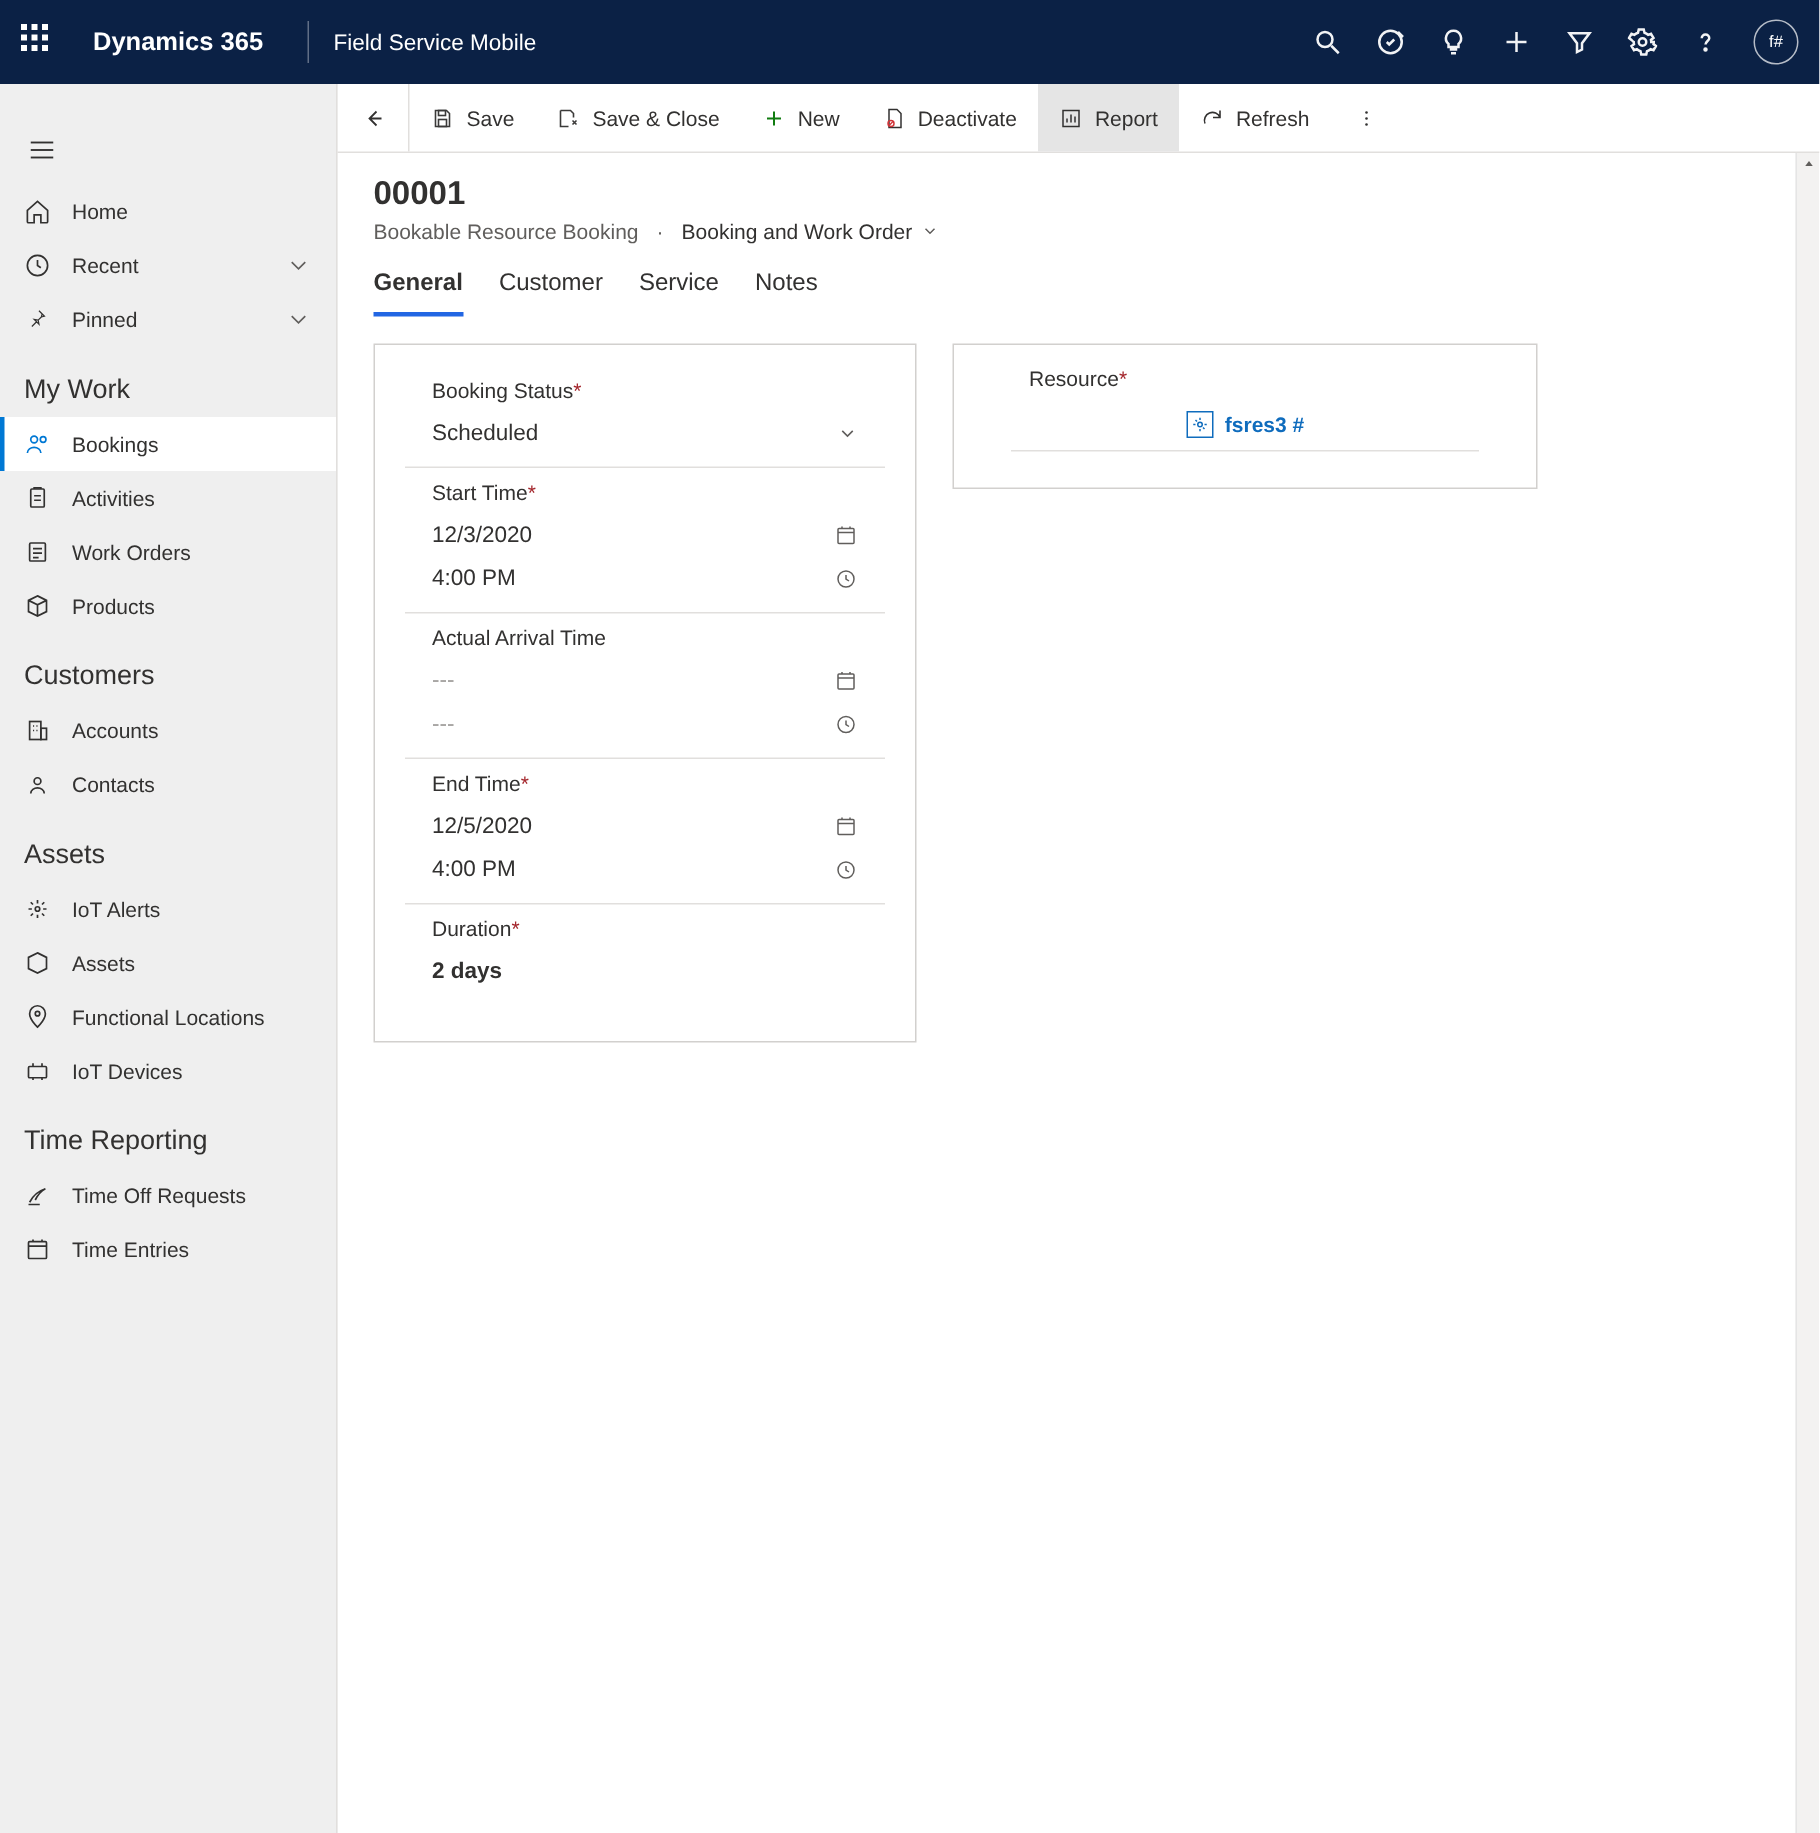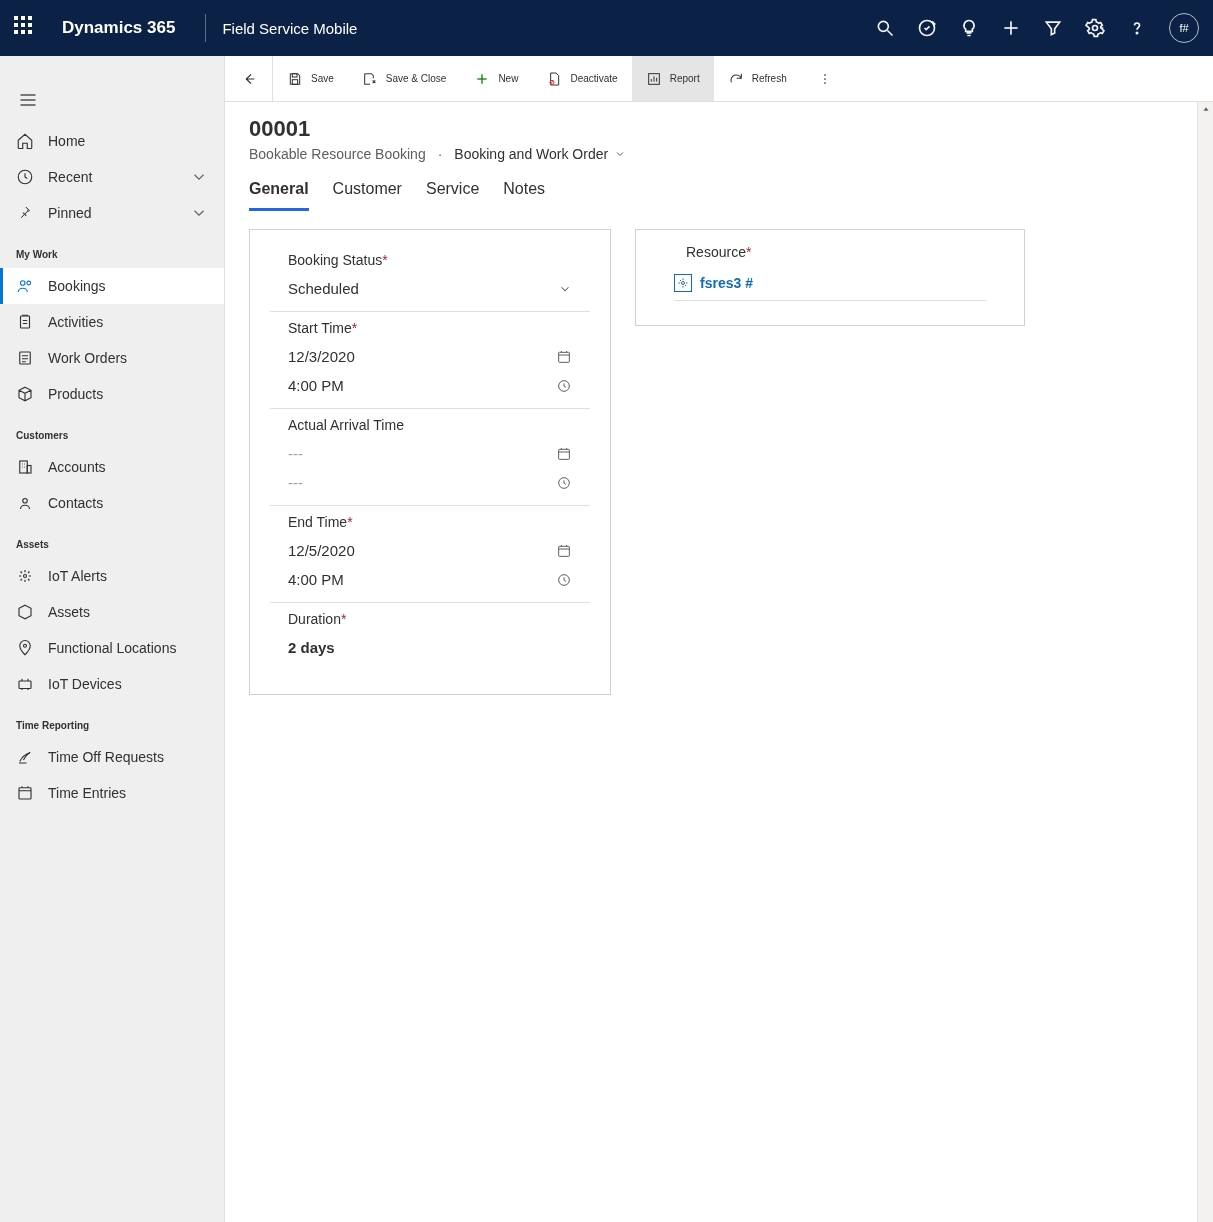--- a/index.html
+++ b/index.html
@@ -19,28 +19,28 @@
   
   .shell { display: flex; height: calc(100% - 56px); }
   
   
   .sidebar { width: 225px; background: #efefef; border-right: 1px solid #e1dfdd; padding-top: 28px; }
   .hamburger { padding: 6px 18px 10px 18px; cursor: pointer; }
   .hamburger svg { width: 20px; height: 20px; }
   .nav-item { display: flex; align-items: center; padding: 9px 16px; cursor: pointer; color: #323130; gap: 14px; }
   .nav-item.active { background: #fff; border-left: 3px solid #0078d4; padding-left: 13px; }
   .nav-item .chev { margin-left: auto; }
-  .nav-group { font-weight: 700; padding: 18px 16px 8px 16px; font-size: 10px; }
+  .nav-group { font-weight: 400; padding: 18px 16px 8px 16px; font-size: 18px; }
   .nav-icon { width: 18px; height: 18px; flex-shrink: 0; }
   
   
   .main { flex: 1; display: flex; flex-direction: column; position: relative; }
   .cmdbar { height: 46px; border-bottom: 1px solid #e1dfdd; display: flex; align-items: stretch; }
   .cmd-back { width: 48px; display: flex; align-items: center; justify-content: center; border-right: 1px solid #e1dfdd; cursor: pointer; }
-  .cmd-btn { display: flex; align-items: center; padding: 0 14px; cursor: pointer; gap: 8px; font-size: 10px;}
+  .cmd-btn { display: flex; align-items: center; padding: 0 14px; cursor: pointer; gap: 8px; font-size: 14px;}
   .cmd-btn.active { background: #e5e5e5; }
   .cmd-more { margin-left: 6px; display: flex; align-items: center; justify-content: center; width: 36px; cursor: pointer; }
   .ci { width: 16px; height: 16px; }
   
   .record-header { padding: 14px 24px 0 24px; }
   .record-title { font-size: 22px; font-weight: 600; margin-bottom: 4px; }
   .record-sub { display: flex; align-items: center; gap: 12px; font-size: 14px; color: #605e5c; }
   .record-sub .dot { color: #605e5c; }
   .form-switch { display: flex; align-items: center; gap: 6px; cursor: pointer; color: #323130;}
   
@@ -56,21 +56,21 @@
   .field { padding: 8px 0; border-bottom: 1px solid #e1dfdd; }
   .field:last-child { border-bottom: none; }
   .flabel { font-size: 14px; color: #323130; padding: 0 18px; margin-bottom: 6px; }
   .flabel .req { color: #a4262c; }
   .fval { padding: 6px 18px; font-size: 15px; display: flex; align-items: center; }
   .fval .right-icon { margin-left: auto; }
   .fval.bold { font-weight: 600; }
   .placeholder { color: #a19f9d; }
   .sel { cursor: pointer; gap: 39px; }
   
-  .resource-val { display: flex; align-items: center; gap: 8px; padding: 8px 0; border-bottom: 1px solid #e1dfdd; margin: 0 18px;}
+  .resource-val { display: flex; align-items: center; gap: 8px; padding: 8px 0; border-bottom: 1px solid #e1dfdd; margin: 0 18px; justify-content: center;}
   .resource-link { color: #0f6cbd; font-weight: 600; cursor: pointer; }
   .resource-icon { width: 18px; height: 18px; border: 1.5px solid #0f6cbd; display: flex; align-items: center; justify-content: center; color: #0f6cbd; font-size: 10px; }
   
   .scroll-track { width: 16px; background: #f3f2f1; border-left: 1px solid #e5e5e5; position: relative; }
   .scroll-up { position: absolute; top: 2px; left: 3px; width: 10px; height: 10px; }
   .main-body { flex:1; display:flex; overflow: hidden;}
   .main-inner { flex:1; overflow: auto;}
 </style>
 </head>
 <body>

